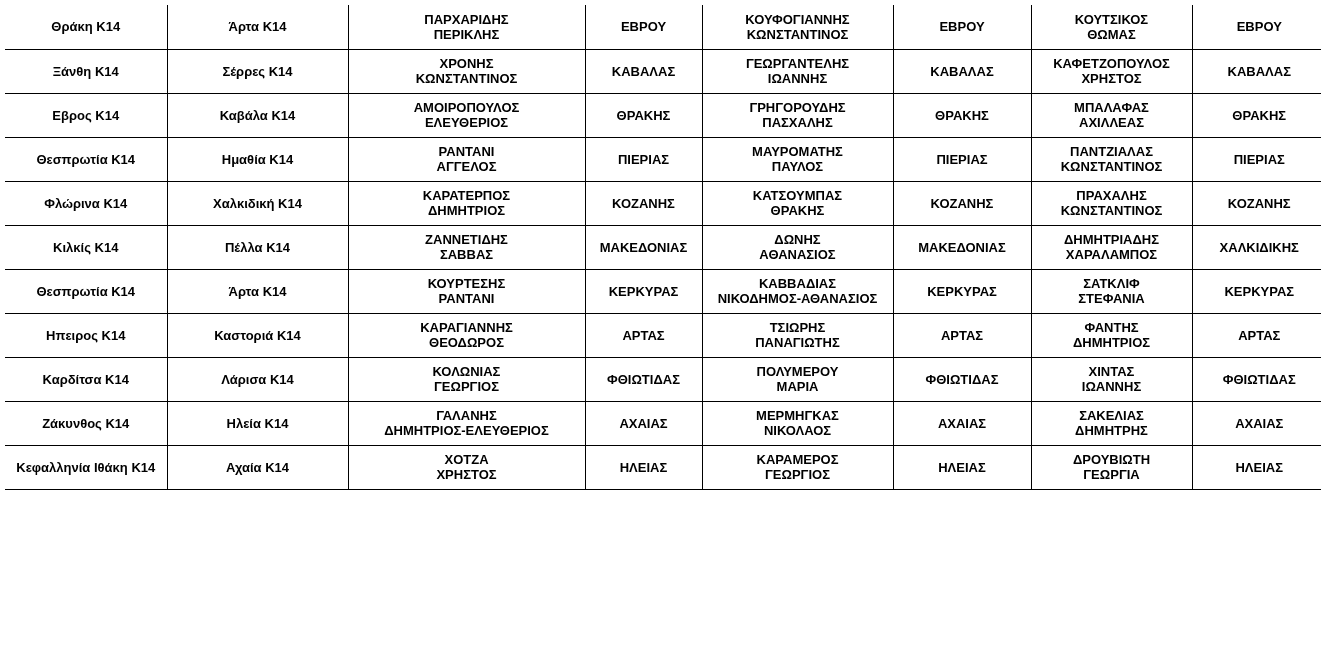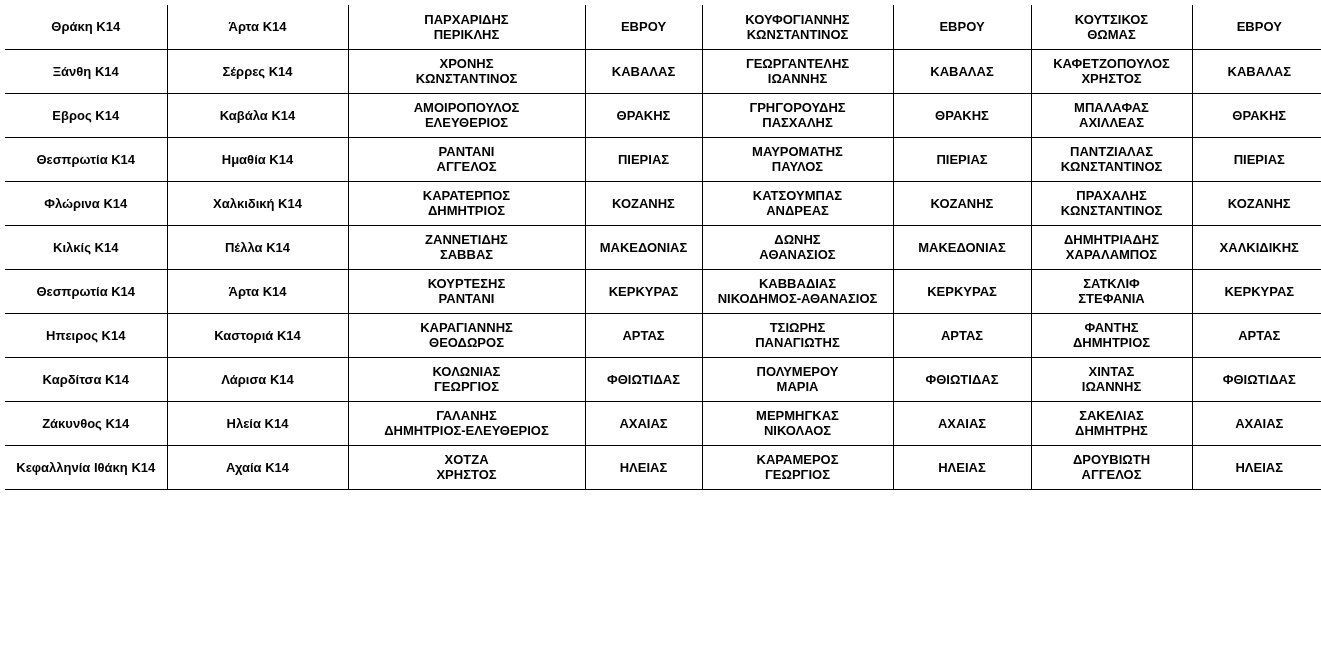--- a/index.html
+++ b/index.html
@@ -108,21 +108,21 @@
 ΚΩΝΣΤΑΝΤΙΝΟΣ</td>
           <td>ΠΙΕΡΙΑΣ</td>
         </tr>
         <tr>
           <td>Φλώρινα Κ14</td>
           <td>Χαλκιδική Κ14</td>
           <td>ΚΑΡΑΤΕΡΠΟΣ
 ΔΗΜΗΤΡΙΟΣ</td>
           <td>ΚΟΖΑΝΗΣ</td>
           <td>ΚΑΤΣΟΥΜΠΑΣ
-ΑΝΔΡΕΑΣ</td>
+ΘΡΑΚΗΣ</td>
           <td>ΚΟΖΑΝΗΣ</td>
           <td>ΠΡΑΧΑΛΗΣ
 ΚΩΝΣΤΑΝΤΙΝΟΣ</td>
           <td>ΚΟΖΑΝΗΣ</td>
         </tr>
         <tr>
           <td>Κιλκίς Κ14</td>
           <td>Πέλλα Κ14</td>
           <td>ΖΑΝΝΕΤΙΔΗΣ
 ΣΑΒΒΑΣ</td>
@@ -189,18 +189,18 @@
         <tr>
           <td>Κεφαλληνία Ιθάκη Κ14</td>
           <td>Αχαία Κ14</td>
           <td>ΧΟΤΖΑ
 ΧΡΗΣΤΟΣ</td>
           <td>ΗΛΕΙΑΣ</td>
           <td>ΚΑΡΑΜΕΡΟΣ
 ΓΕΩΡΓΙΟΣ</td>
           <td>ΗΛΕΙΑΣ</td>
           <td>ΔΡΟΥΒΙΩΤΗ
-ΑΓΓΕΛΟΣ</td>
+ΓΕΩΡΓΙΑ</td>
           <td>ΗΛΕΙΑΣ</td>
         </tr>
       </tbody>
   </table>
 </div>
 
 </body></html>

